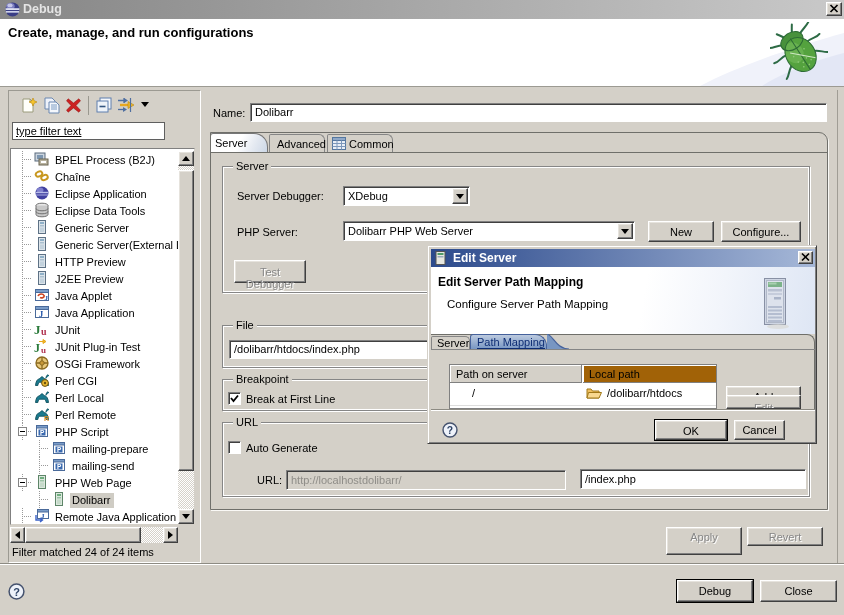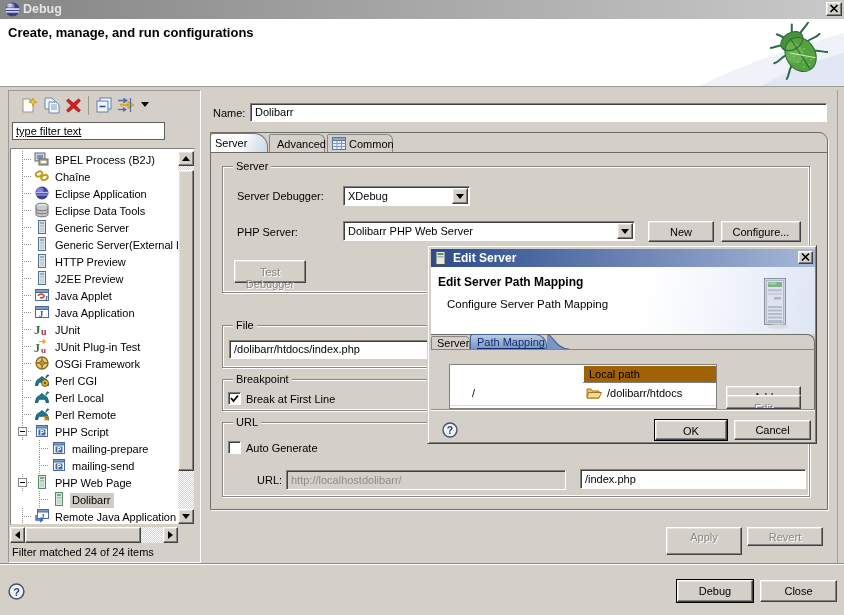--- a/index.html
+++ b/index.html
@@ -446,20 +446,21 @@
 
   <div class="abs" style="left:3px; top:90px; width:39px; height:13px; background:#d4d0c8; border:1px solid #858585; border-bottom:none; border-radius:2px 5px 0 0; padding:0 0 0 5px; overflow:hidden;">Server</div>
   <div class="abs" style="left:42px; top:88px; width:77px; height:15px; background:linear-gradient(to bottom,#bccadf,#7896c2); border:1px solid #45619b; border-bottom:none; border-radius:3px 12px 0 0; padding:1px 0 0 6px; color:#0d2d74;"><span style="border-bottom:1px solid #0d2d74;">Path Mapping</span></div>
   <svg class="abs" style="left:119px; top:88px;" width="22" height="16" viewBox="0 0 22 16">
       <path d="M0 0 C6 1 9 15 22 15 L0 15 Z" fill="#7896c2"></path>
       <path d="M0 0 C6 1 9 15 22 15" fill="none" stroke="#45619b" stroke-width="1.2"></path>
     </svg>
   <div class="abs" style="left:3px; top:103px; width:384px; height:1px; background:#858585;"></div>
 
   <div class="abs" style="left:21px; top:118px; width:268px; height:45px; border:1px solid #808080; background:#fff; overflow:hidden;">
+    <div class="abs" style="left:0; top:0; width:132px; height:18px; background:#d4d0c8; border-right:1px solid #808080; border-bottom:1px solid #808080; box-shadow: inset 1px 1px 0 #fff; padding:3px 0 0 6px;">Path on server</div>
     <div class="abs" style="left:133px; top:0; width:135px; height:18px; background:#a16207; border-bottom:1px solid #808080; box-shadow: inset 1px 1px 0 #fff; padding:3px 0 0 6px;">Local path</div>
     <div class="abs" style="left:22px; top:22px;">/</div>
     <svg class="abs" style="left:136px; top:21px;" width="16" height="13" viewBox="0 0 16 13">
       <path d="M1 3 L1 12 L13 12 L13 5 L6.5 5 L5 3 Z" fill="#f0c060" stroke="#a07818"></path>
       <path d="M2.5 6.5 L15.5 6.5 L13 12 L1 12 Z" fill="#f8d890" stroke="#a07818"></path>
     </svg>
     <div class="abs" style="left:157px; top:22px;">/dolibarr/htdocs</div>
     <div class="abs" style="left:0; top:40px; width:268px; height:5px; background:#fff; border-top:1px solid #dddddd;"></div>
   </div>
   <div class="abs raised btntext" style="left:298px; top:140px; width:75px; height:18px; padding-top:4px;">Add</div>
@@ -467,14 +468,14 @@
 
   <div class="abs" style="left:3px; top:163px; width:384px; height:1px; background:#8d8b83;"></div>
   <div class="abs" style="left:3px; top:164px; width:384px; height:1px; background:#ffffff;"></div>
   <svg class="abs" style="left:14px; top:176px;" width="16" height="16" viewBox="0 0 17 17">
     <circle cx="8.5" cy="8.5" r="7.4" fill="#eef2fa" stroke="#45526e" stroke-width="1.5"></circle>
     <text x="8.5" y="12.5" font-size="11" font-weight="bold" fill="#2e4366" text-anchor="middle" font-family="Liberation Sans">?</text>
   </svg>
   <div class="abs" style="left:226px; top:173px; width:74px; height:22px; border:1px solid #000;">
     <div class="raised btntext" style="width:100%; height:100%; padding-top:4px;">OK</div>
   </div>
-  <div class="abs raised btntext" style="left:306px; top:174px; width:77px; height:20px; padding-top:3px;">Cancel</div>
+  <div class="abs raised btntext" style="left:306px; top:174px; width:51px; height:20px; padding-top:3px;">Cancel</div>
 </div>
 
 </body></html>

